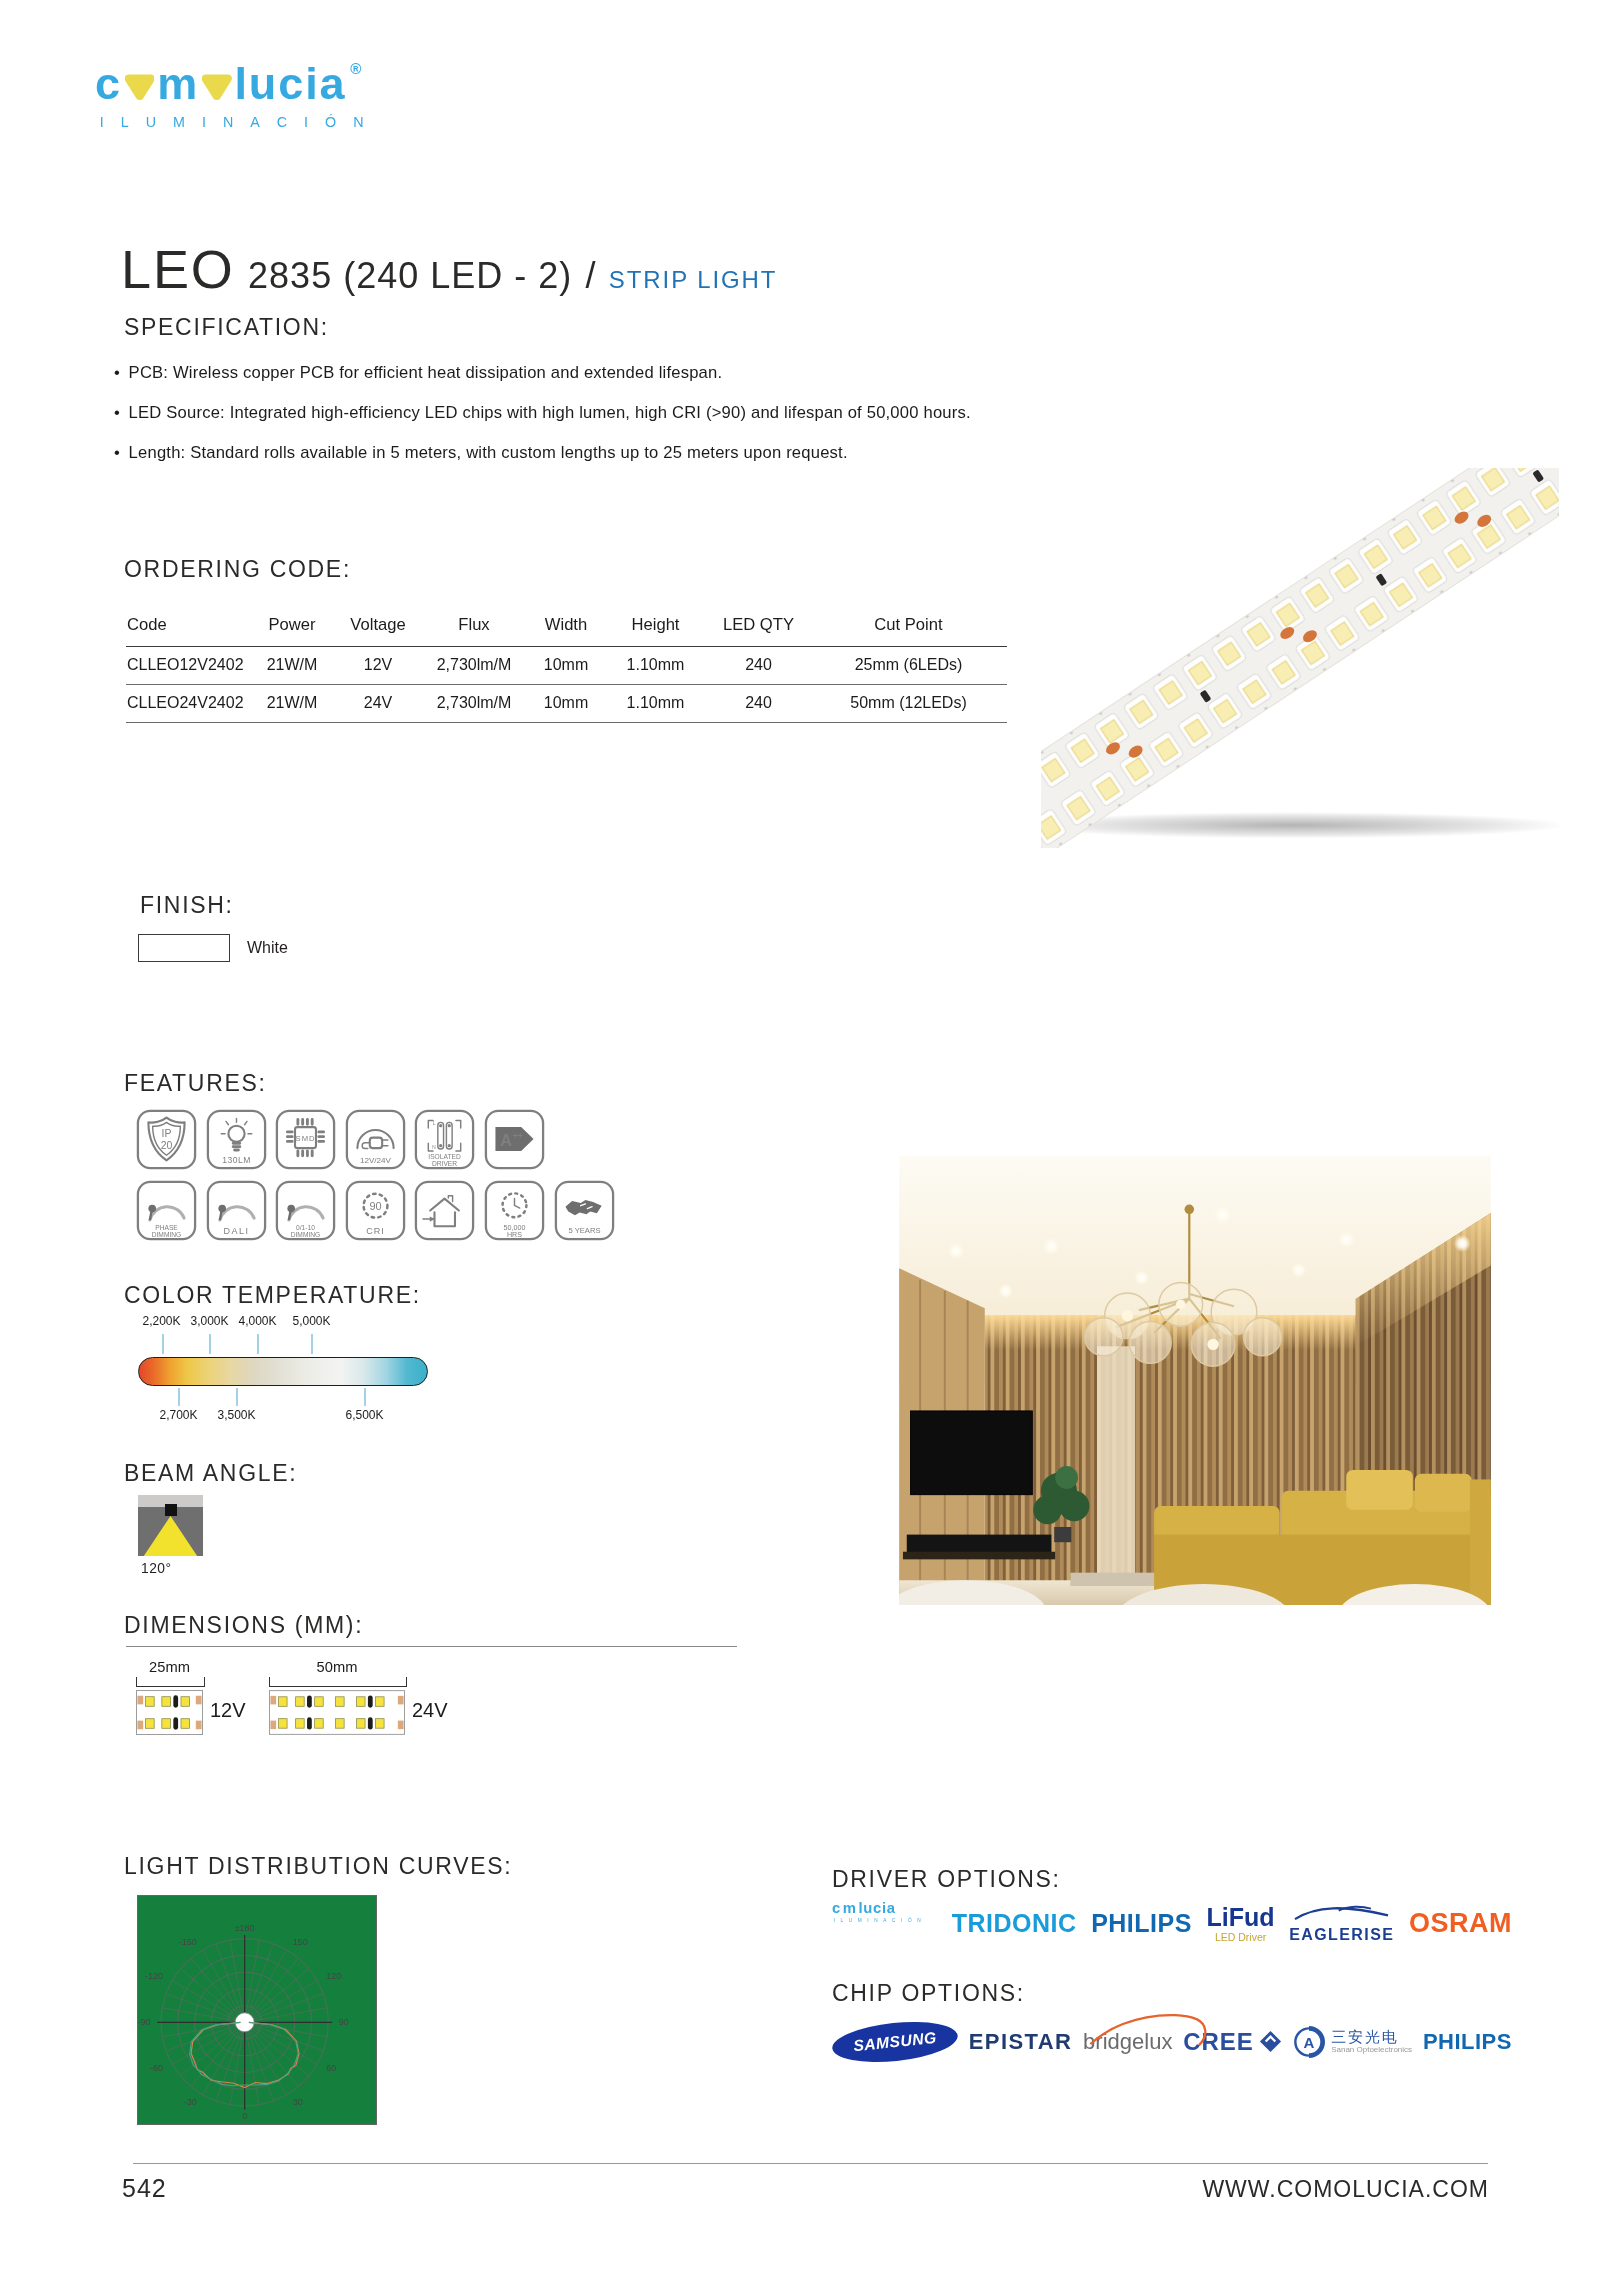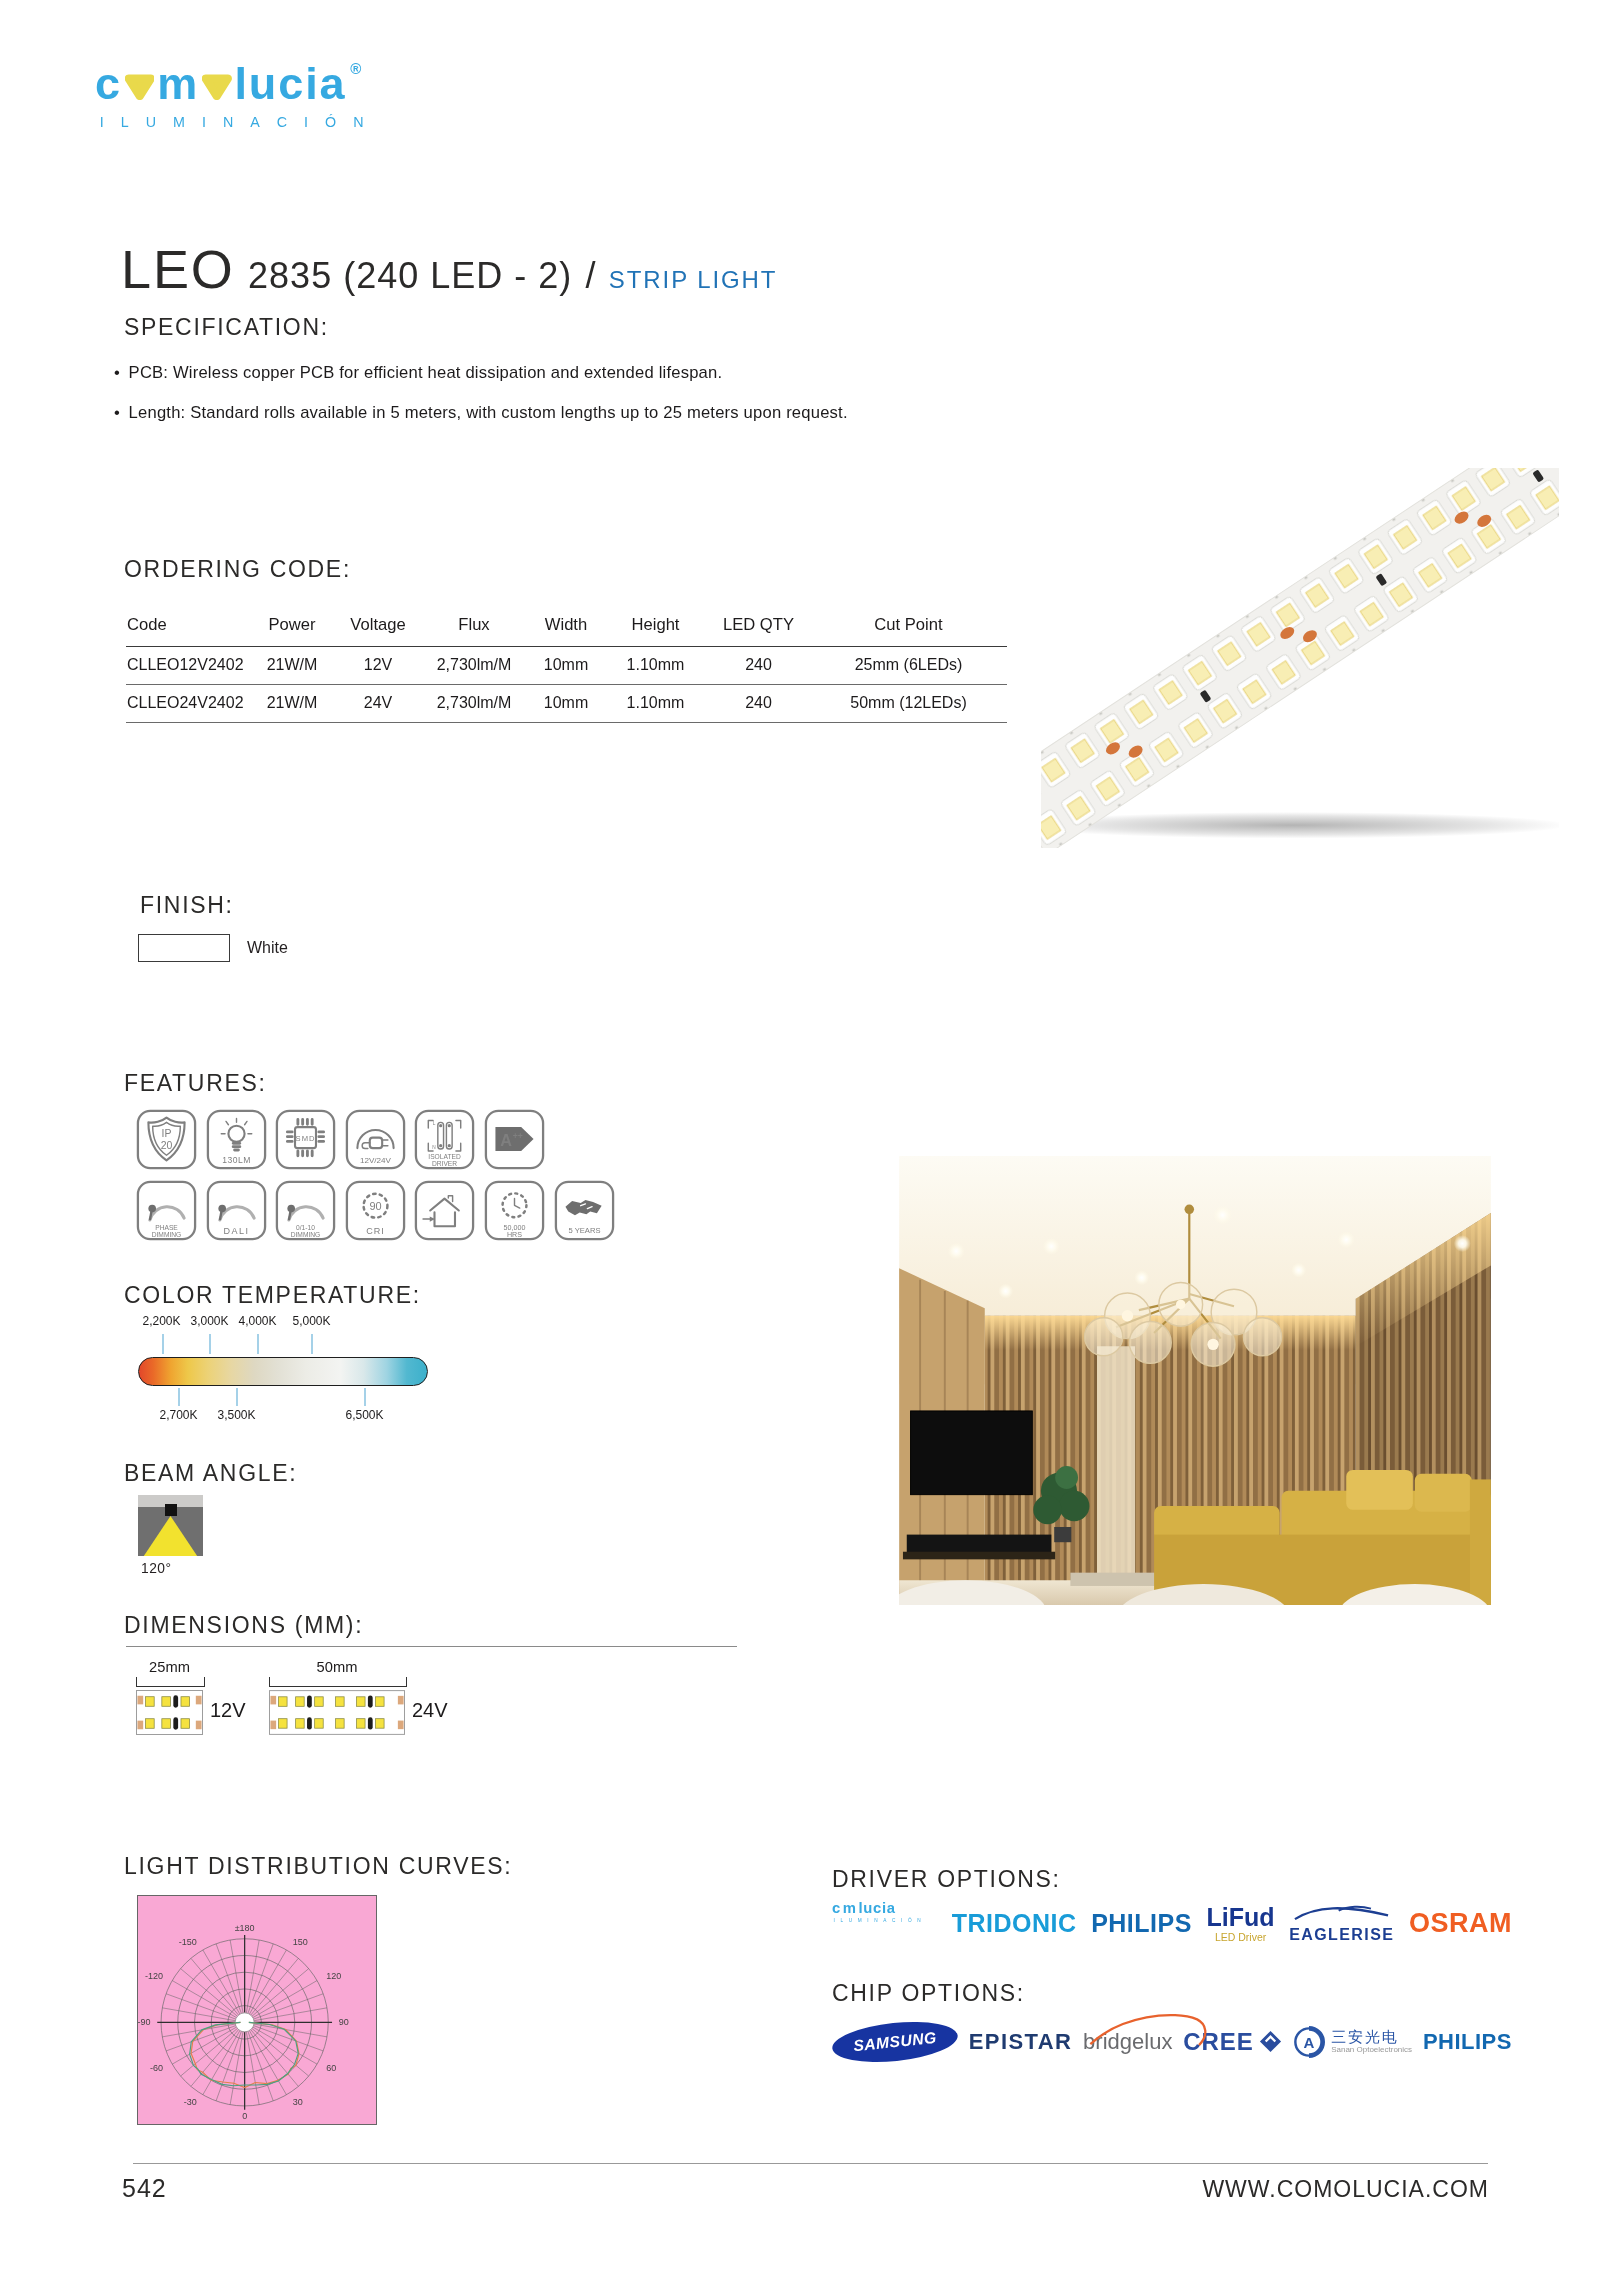--- a/index.html
+++ b/index.html
@@ -41,21 +41,21 @@
     background:linear-gradient(90deg,#e2472b 0%,#ea6a28 5%,#efa430 11%,#eec84a 17%,#ecd277 24%,
       #e7d7a3 32%,#ded8c2 40%,#e2e0d4 48%,#ecece6 58%,#f3f4f2 70%,#d9e8ea 78%,
       #9fd4e2 86%,#52b8d0 93%,#3cb0cb 100%);}
   .ct-tick{width:1.9px;background:#a5d1e8;}
   .ct-label{width:67px;text-align:center;font-size:12px;color:#1d1b1c;}
   
   .dimline{border-bottom:1.1px solid #333;border-left:1.1px solid #333;border-right:1.1px solid #333;height:8.6px;}
   .dim-label{font-size:14.7px;text-align:center;color:#1d1b1c;}
   .volt-label{font-size:20px;color:#1d1b1c;}
   
-  .polar-box{border:1.4px solid #666;background:#f9a8d4;}
+  .polar-box{border:1.4px solid #666;background:#15803d;}
   .brand-row{display:flex;justify-content:space-between;align-items:center;}
   .b-tridonic{font-size:25px;font-weight:bold;color:#199cd8;letter-spacing:0.5px;}
   .b-philips{font-size:25px;font-weight:bold;color:#1268b0;letter-spacing:0.5px;}
   .b-lifud{font-size:25px;font-weight:bold;color:#17368f;text-align:center;line-height:1;}
   .b-lifud-sub{font-size:10.5px;font-weight:normal;color:#c8a52e;margin-top:1.9px;}
   .b-eaglerise{font-size:16px;font-weight:bold;color:#1c3e92;letter-spacing:1.4px;text-align:center;}
   .b-osram{font-size:27px;font-weight:bold;color:#f05e22;letter-spacing:0.5px;}
   .b-samsung{width:126px;height:38px;border-radius:50%;background:#1734a1;display:flex;
              align-items:center;justify-content:center;transform:rotate(-6deg);}
   .b-samsung span{color:#fff;font-style:italic;font-weight:bold;font-size:15.7px;letter-spacing:0.5px;}
@@ -93,20 +93,21 @@
   <div class="abs title-row" style="left:121px;top:226px;">
     <span class="title-leo">LEO</span>
     <span class="title-model">2835 (240 LED - 2)</span>
     <span class="title-sep">/</span>
     <span class="title-cat">STRIP LIGHT</span>
   </div>
 
   <div class="abs heading" style="left:124px;top:314px;">SPECIFICATION:</div>
   <div class="abs" style="left:114px;top:363px;width:999px;">
     <div class="bullet">PCB: Wireless copper PCB for efficient heat dissipation and extended lifespan.</div>
+    <div class="bullet">LED Source: Integrated high-efficiency LED chips with high lumen, high CRI (&gt;90) and lifespan of 50,000 hours.</div>
     <div class="bullet">Length: Standard rolls available in 5 meters, with custom lengths up to 25 meters upon request.</div>
   </div>
 
   <div class="abs heading" style="left:124px;top:556px;">ORDERING CODE:</div>
   <table class="abs order-table" style="left:126px;top:590px;">
     <colgroup>
       <col style="width:122px">
         <col style="width:88px">
         <col style="width:84px">
         <col style="width:108px">

